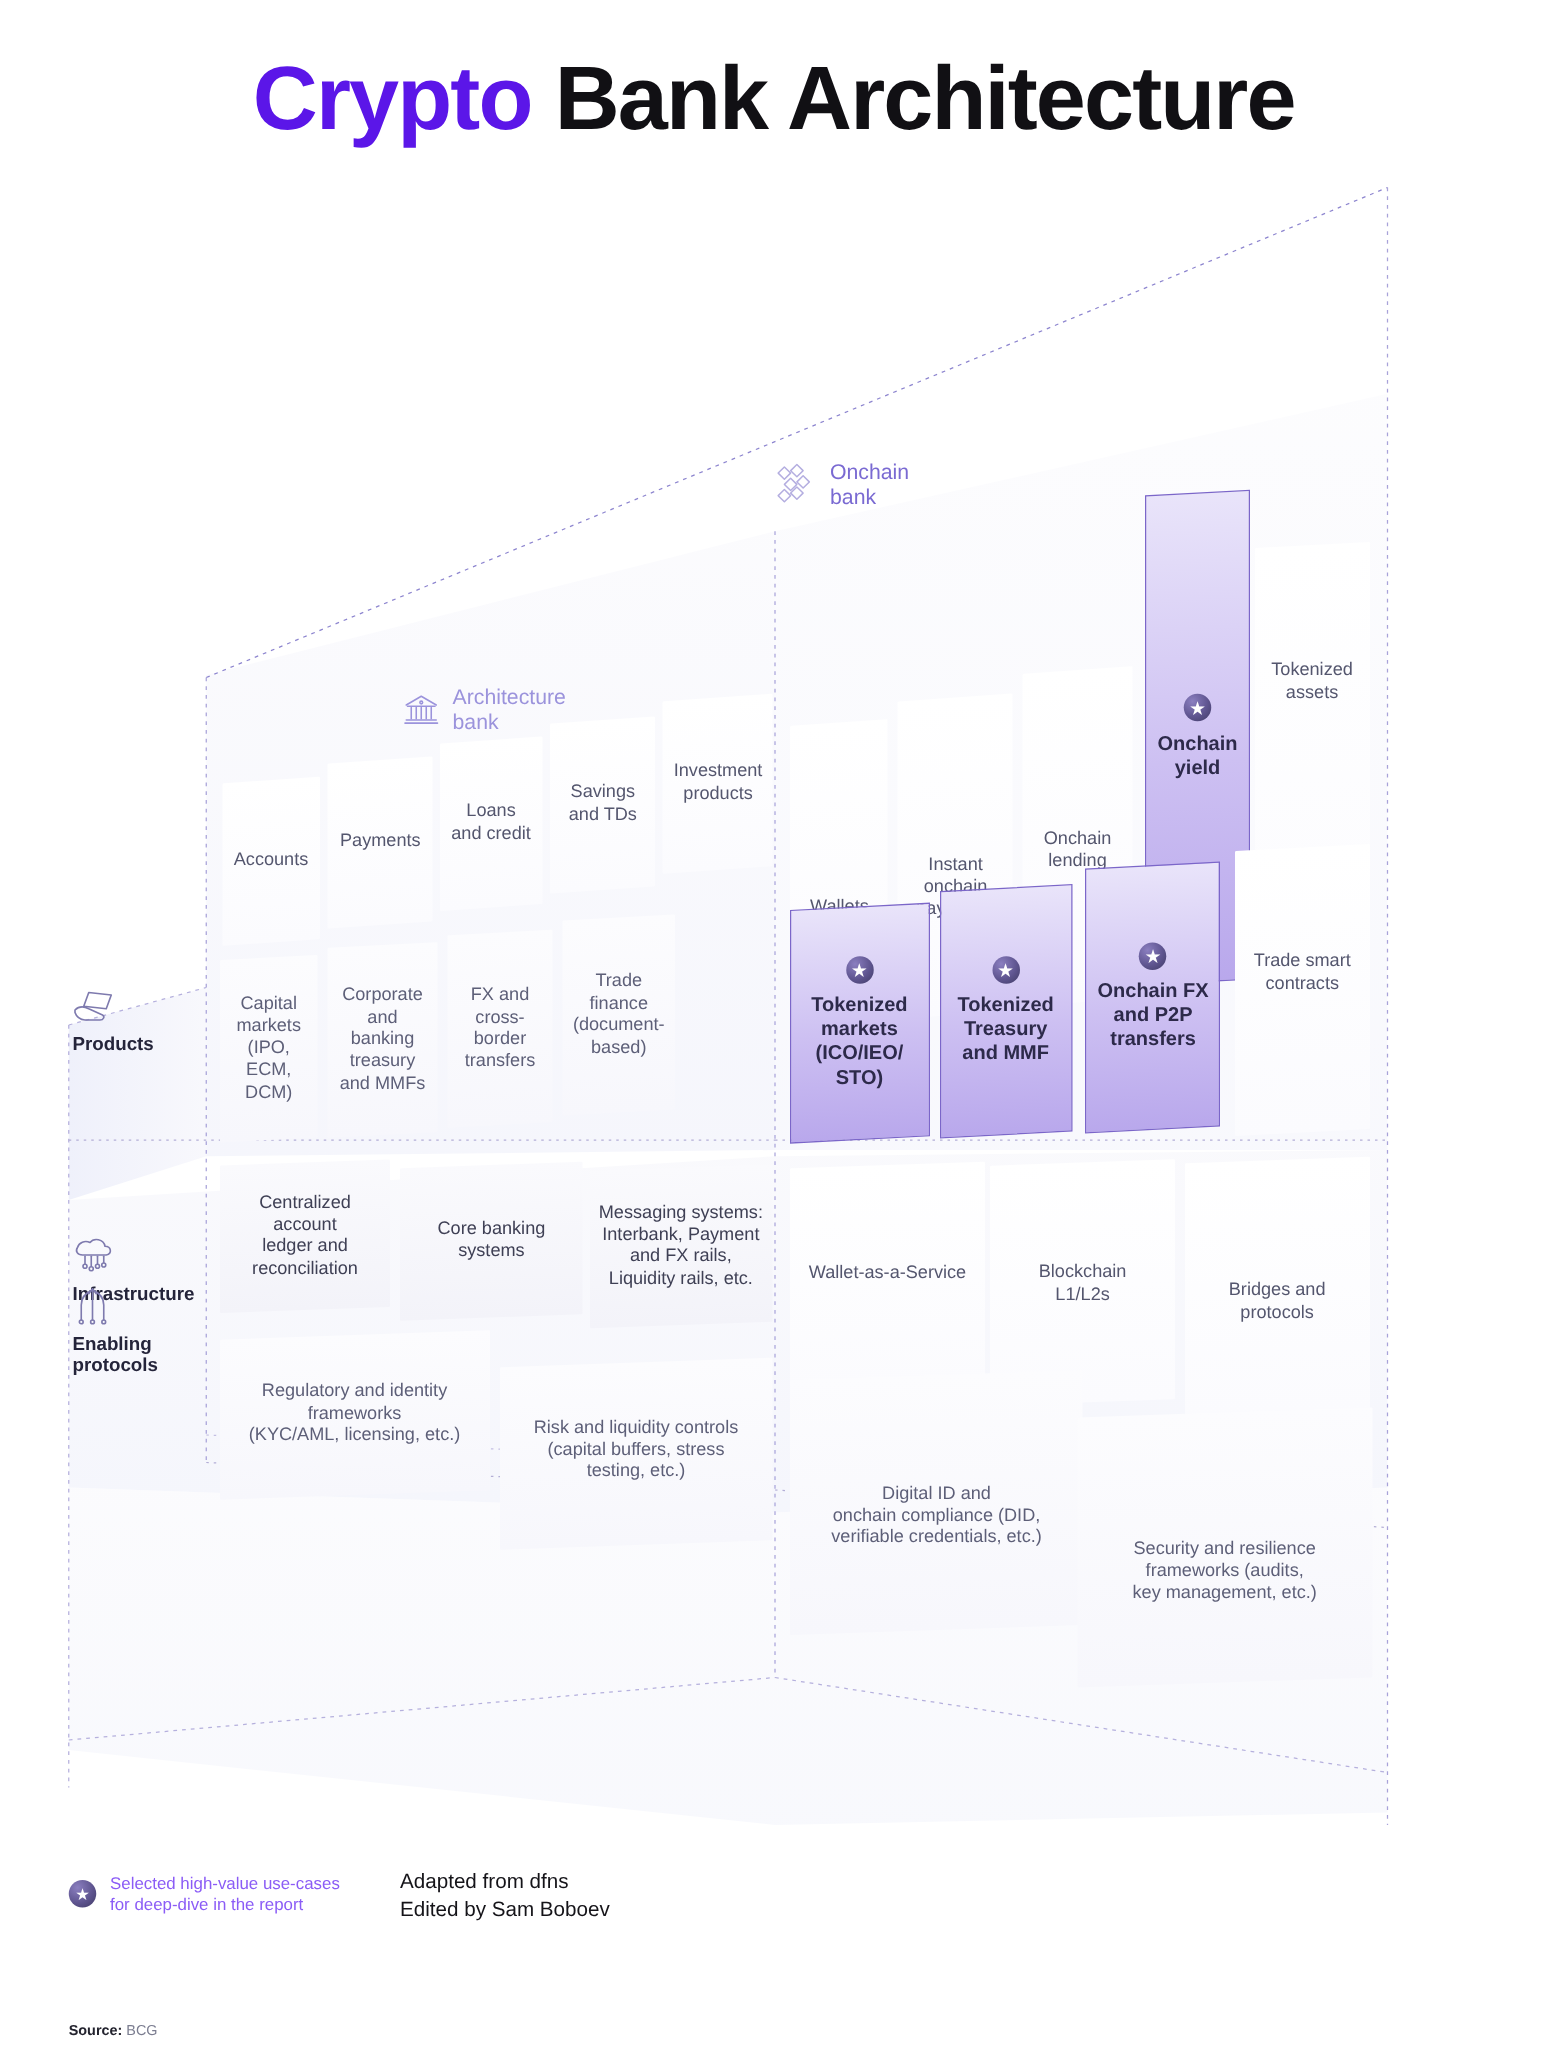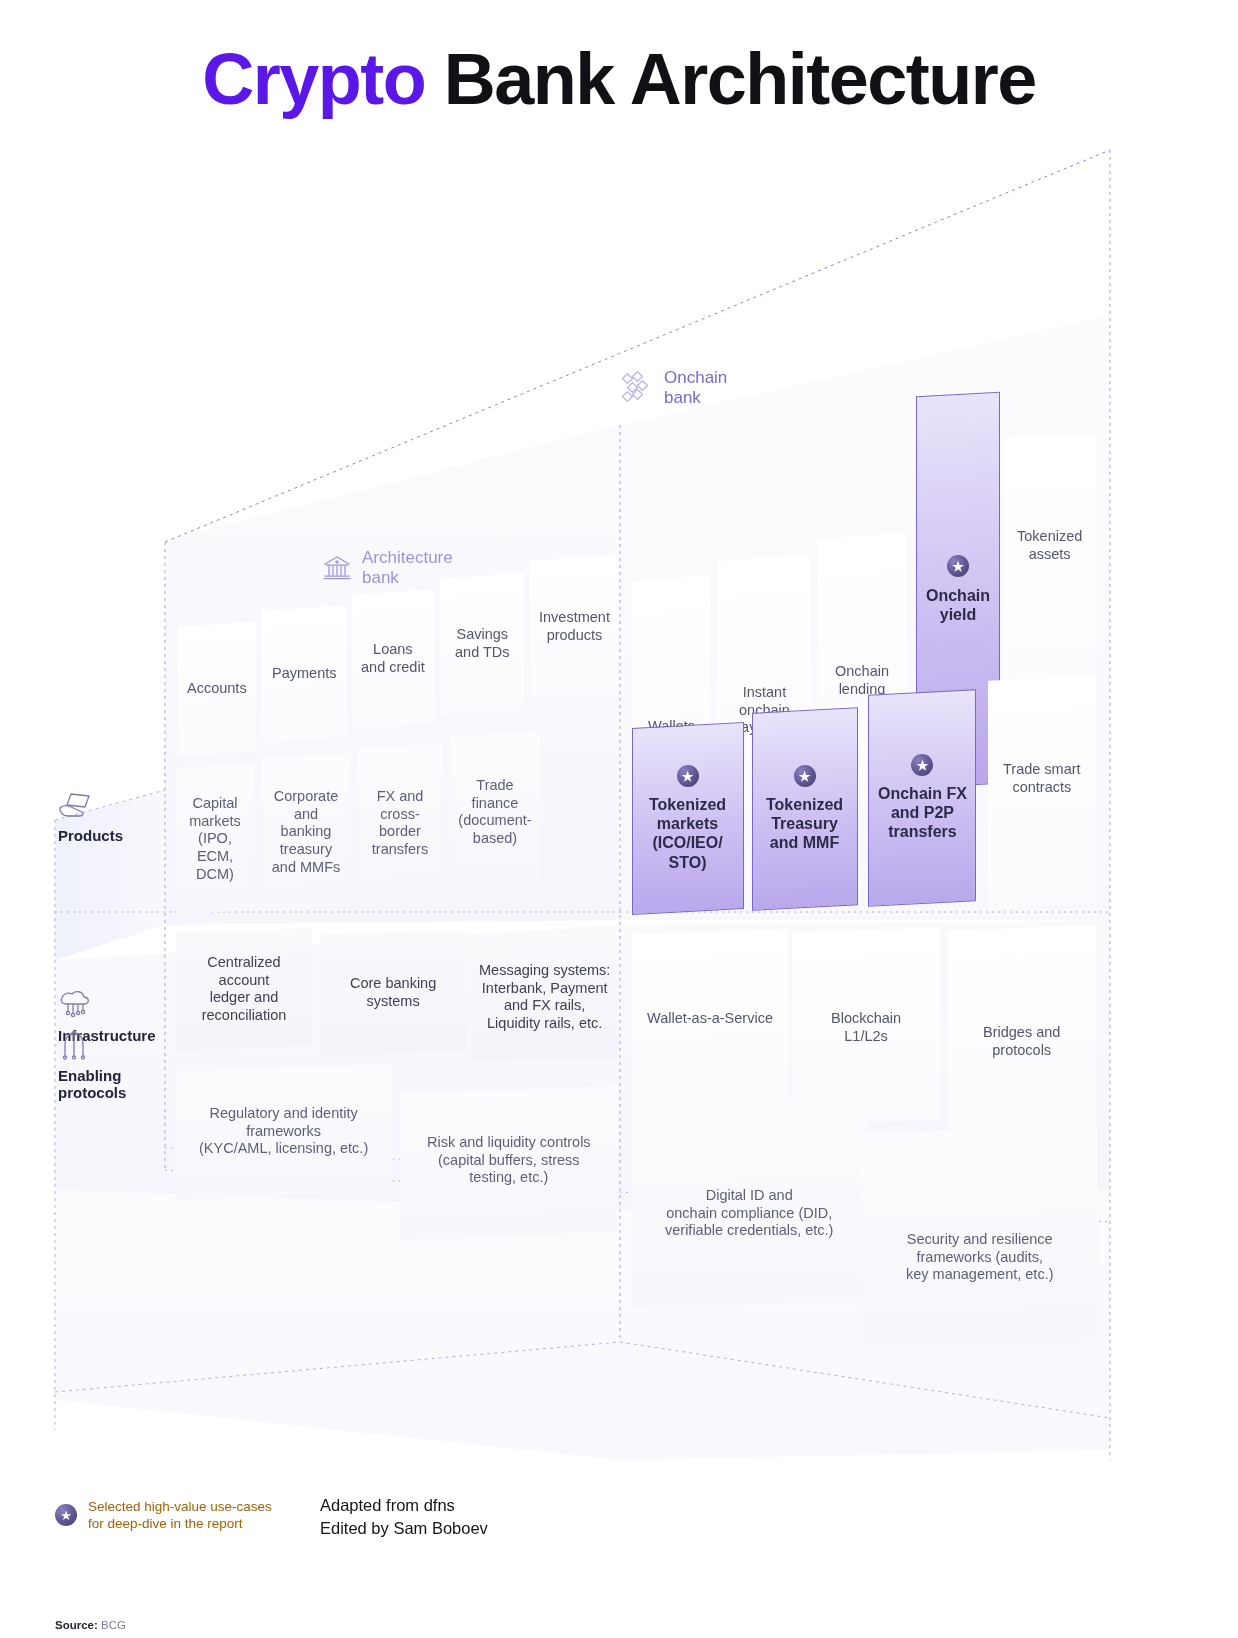--- a/index.html
+++ b/index.html
@@ -81,21 +81,21 @@
     position: absolute;
     display: flex; flex-direction: column; align-items: flex-start;
     color: #24243a;
   }
   .rail .lbl { font-size: 15px; font-weight: 700; white-space: pre-line; line-height: 1.15; }
   .rail .ico { margin-bottom: 7px; }
 
   
   #footer { position: absolute; left: 0; top: 1490px; width: 1238px; height: 148px; }
   .legend { position: absolute; left: 55px; top: 8px; display: flex; gap: 11px; align-items: center; }
-  .legend .txt { color: #a16207; font-size: 13.5px; line-height: 1.28; white-space: pre-line; }
+  .legend .txt { color: #8b5cf6; font-size: 13.5px; line-height: 1.28; white-space: pre-line; }
   .credit {
     position: absolute; left: 320px; top: 4px;
     color: #151419; font-size: 16.5px; line-height: 1.42;
     white-space: pre-line;
   }
   .source { position: absolute; left: 55px; top: 103px; font-size: 11.5px; margin-top: 26px; }
   .source .k { color: #23232e; font-weight: 700; }
   .source .v { color: #7b7d90; }
 
   svg { display: block; overflow: visible; }

